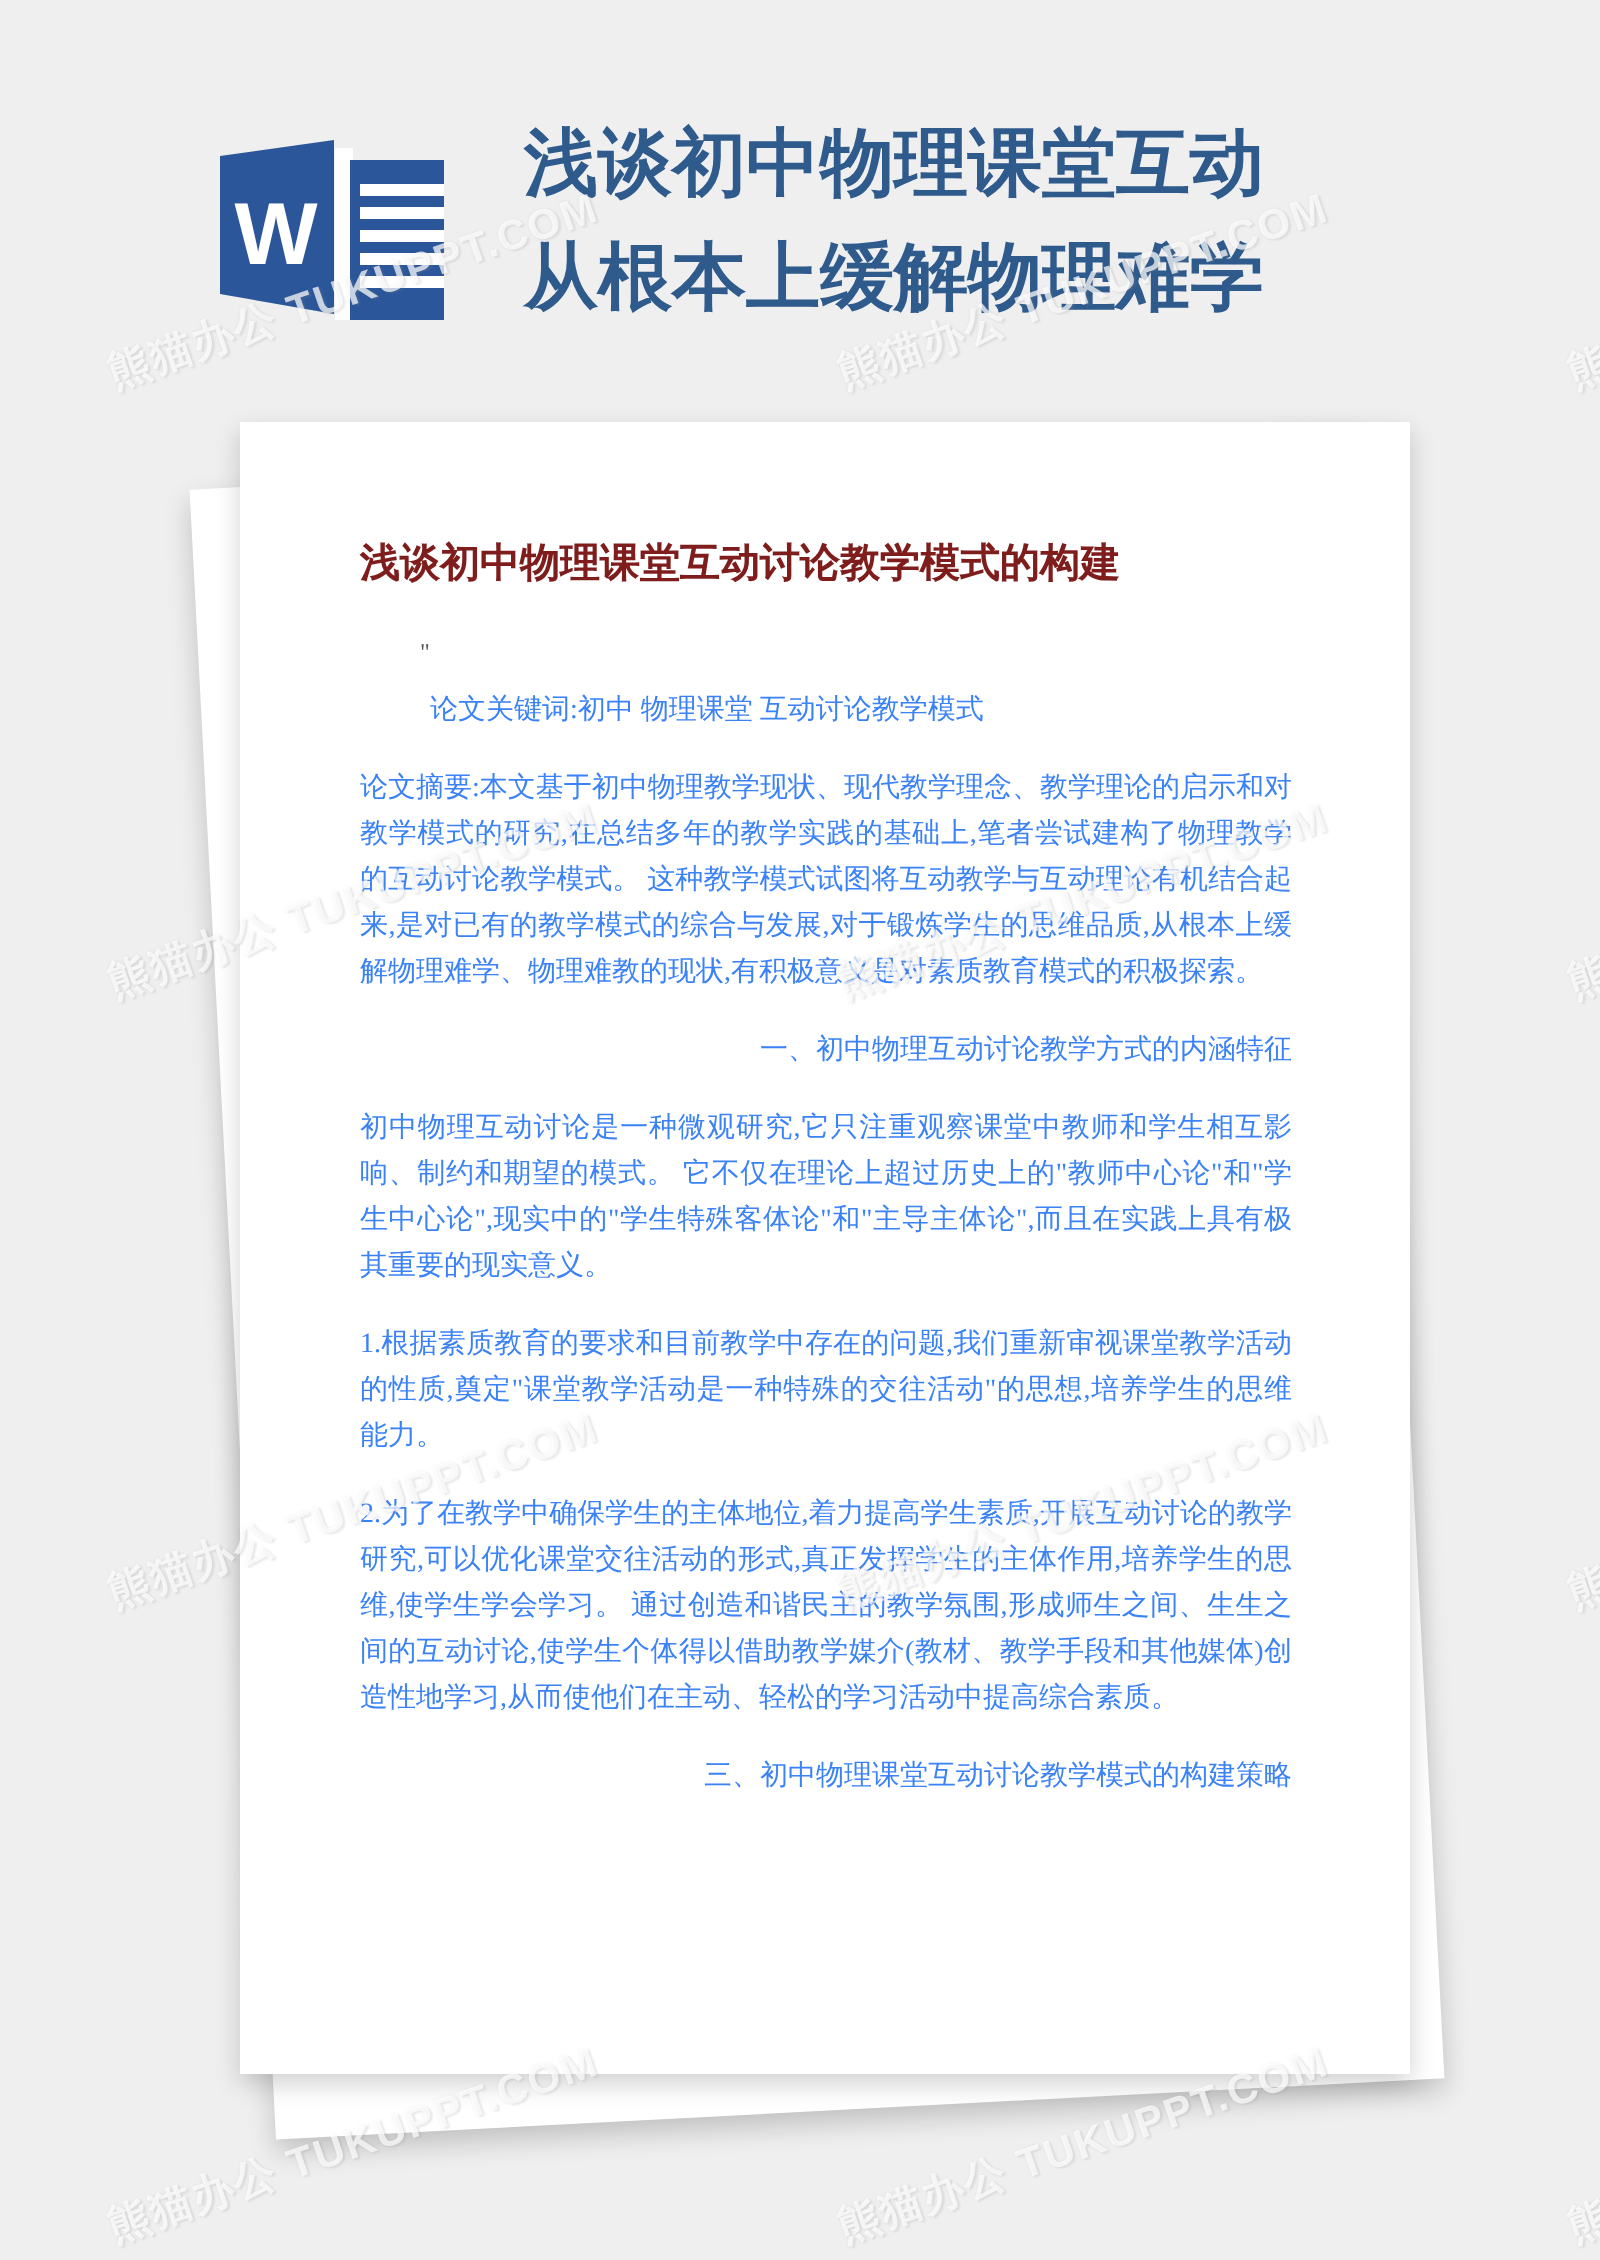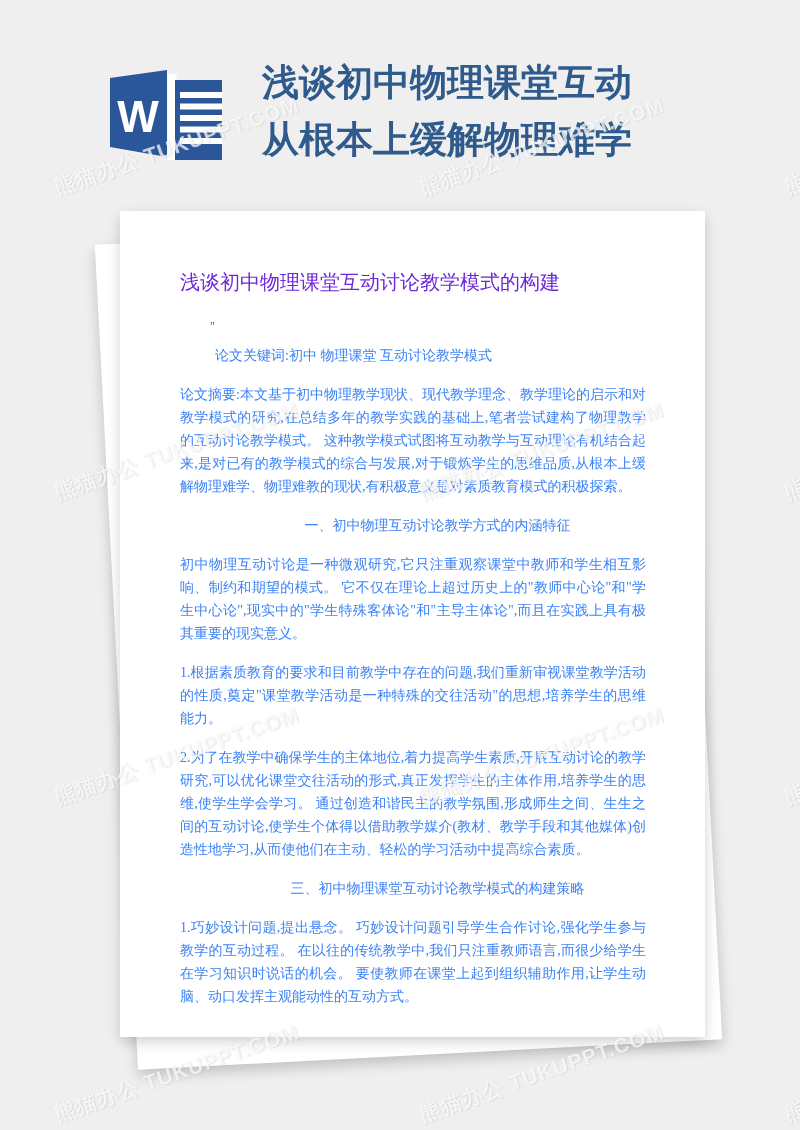--- a/index.html
+++ b/index.html
@@ -22,29 +22,29 @@
     transform:translate(-4px,18px) rotate(-3deg);
     box-shadow:0 6px 14px rgba(0,0,0,0.20);
     z-index:1;
   }
   #main-page{
     z-index:2;
     box-shadow:0 5px 12px rgba(0,0,0,0.18);
     padding:58px 59px 0 60px;box-sizing:border-box;overflow:hidden;
   }
   #doc-title{
-    font-size:20px;line-height:26px;color:#6d28d9;margin:0 0 20px 0;font-weight:400;
+    font-size:20px;line-height:26px;color:#7f1d1d;margin:0 0 20px 0;font-weight:700;
   }
   .doc-para,.doc-heading,.doc-indent,.doc-quote{
     font-size:14px;line-height:23px;color:#3b82f6;margin:0 0 16px 0;
     text-align:justify;
   }
   .doc-quote{font-size:12px;text-indent:2.5em;margin-bottom:6px;color:#555;}
   .doc-indent{text-indent:2.5em;}
-  .doc-heading{text-indent:3.5em;text-align:center;}
+  .doc-heading{text-indent:3.5em;text-align:right;}
   
   #wm-layer{position:absolute;left:0;top:0;width:100%;height:100%;z-index:10;pointer-events:none;}
   .wm{
     position:absolute;white-space:nowrap;
     font-family:"Liberation Sans","DejaVu Sans",sans-serif;
     font-size:21px;font-weight:700;letter-spacing:1px;
     color:rgba(255,255,255,0.72);
     text-shadow:1px 1px 1px rgba(150,150,150,0.18), 0 0 2px rgba(0,0,0,0.05);
     transform:rotate(-19deg);transform-origin:left center;height:26px;line-height:26px;
   }
@@ -83,21 +83,20 @@
     <h1 id="doc-title">浅谈初中物理课堂互动讨论教学模式的构建</h1>
     <div id="doc-body">
         <p class="doc-quote">"</p>
         <p class="doc-indent">论文关键词:初中 物理课堂 互动讨论教学模式</p>
         <p class="doc-para">论文摘要:本文基于初中物理教学现状、现代教学理念、教学理论的启示和对教学模式的研究,在总结多年的教学实践的基础上,笔者尝试建构了物理教学的互动讨论教学模式。 这种教学模式试图将互动教学与互动理论有机结合起来,是对已有的教学模式的综合与发展,对于锻炼学生的思维品质,从根本上缓解物理难学、物理难教的现状,有积极意义是对素质教育模式的积极探索。</p>
         <p class="doc-heading">一、初中物理互动讨论教学方式的内涵特征</p>
         <p class="doc-para">初中物理互动讨论是一种微观研究,它只注重观察课堂中教师和学生相互影响、制约和期望的模式。 它不仅在理论上超过历史上的"教师中心论"和"学生中心论",现实中的"学生特殊客体论"和"主导主体论",而且在实践上具有极其重要的现实意义。</p>
         <p class="doc-para">1.根据素质教育的要求和目前教学中存在的问题,我们重新审视课堂教学活动的性质,奠定"课堂教学活动是一种特殊的交往活动"的思想,培养学生的思维能力。</p>
         <p class="doc-para">2.为了在教学中确保学生的主体地位,着力提高学生素质,开展互动讨论的教学研究,可以优化课堂交往活动的形式,真正发挥学生的主体作用,培养学生的思维,使学生学会学习。 通过创造和谐民主的教学氛围,形成师生之间、生生之间的互动讨论,使学生个体得以借助教学媒介(教材、教学手段和其他媒体)创造性地学习,从而使他们在主动、轻松的学习活动中提高综合素质。</p>
         <p class="doc-heading">三、初中物理课堂互动讨论教学模式的构建策略</p>
-        <p class="doc-para">1.巧妙设计问题,提出悬念。 巧妙设计问题引导学生合作讨论,强化学生参与教学的互动过程。 在以往的传统教学中,我们只注重教师语言,而很少给学生在学习知识时说话的机会。 要使教师在课堂上起到组织辅助作用,让学生动脑、动口发挥主观能动性的互动方式。</p>
       </div>
   </div>
 
   <div id="wm-layer">
       <span class="wm" style="left: 55px; top: 175px;">熊猫办公 TUKUPPT.COM</span>
       <span class="wm" style="left: 420px; top: 175px;">熊猫办公 TUKUPPT.COM</span>
       <span class="wm" style="left: 785px; top: 175px;">熊猫办公 TUKUPPT.COM</span>
       <span class="wm" style="left: 55px; top: 480px;">熊猫办公 TUKUPPT.COM</span>
       <span class="wm" style="left: 420px; top: 480px;">熊猫办公 TUKUPPT.COM</span>
       <span class="wm" style="left: 785px; top: 480px;">熊猫办公 TUKUPPT.COM</span>

